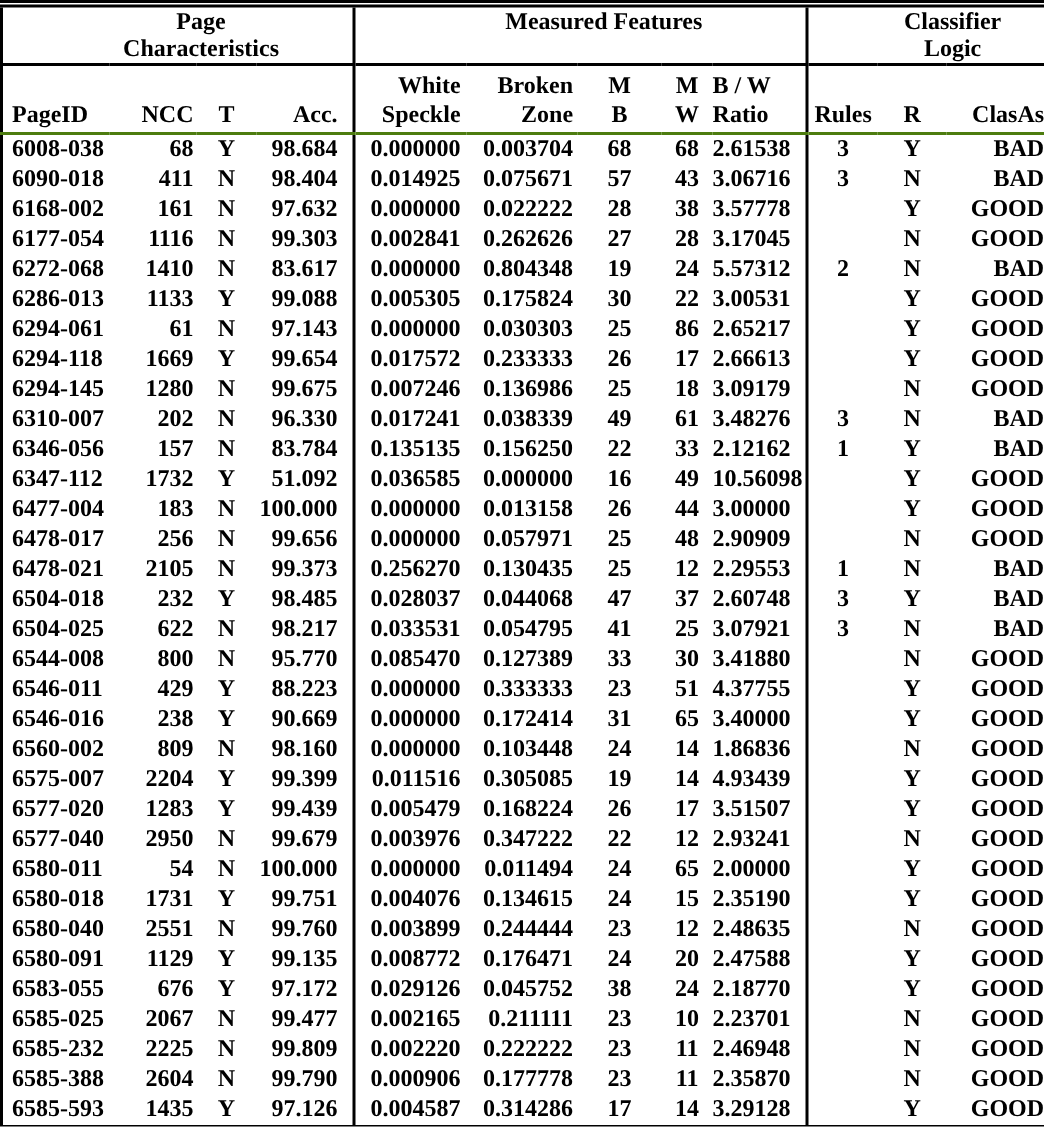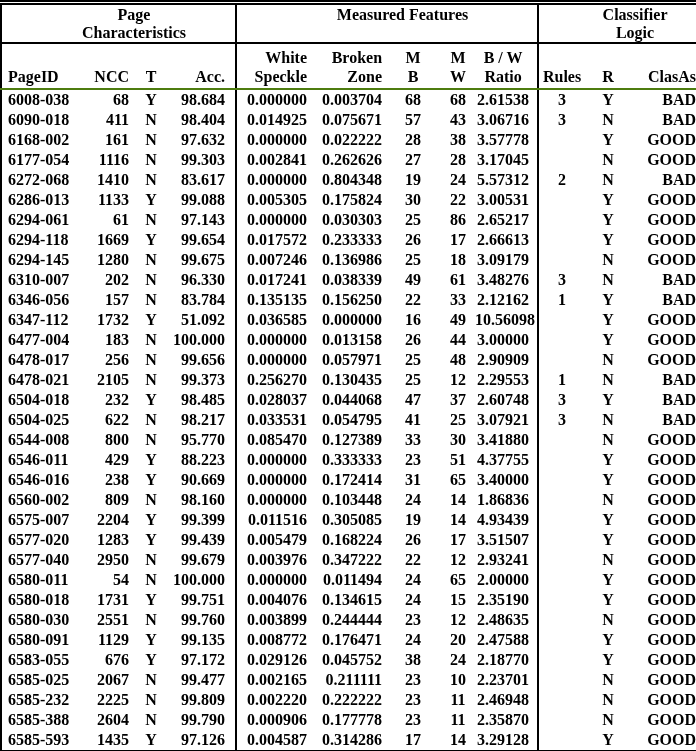--- a/index.html
+++ b/index.html
@@ -60,21 +60,21 @@
   .gsep { border-left: 2px solid #000; }
 
   .c0  { text-align: left;   padding-left: 6px; }
   .c1  { text-align: right;  padding-right: 2px; }
   .c2  { text-align: center; }
   .c3  { text-align: right;  padding-right: 10px; }
   .c4  { text-align: right;  padding-right: 4px; }
   .c5  { text-align: right;  padding-right: 3px; }
   .c6  { text-align: center; }
   .c7  { text-align: center; }
-  .c8  { text-align: center;  padding-right: 6px; }
+  .c8  { text-align: left;  padding-right: 6px; }
   .c9  { text-align: center; }
   .c10 { text-align: center; }
   .c11 { text-align: right;  padding-right: 4px; }
 </style>
 </head>
 <body>
 
 <div class="table-wrap">
   <table>
     <colgroup>
@@ -515,21 +515,21 @@
     <td class="c4 gsep">0.004076</td>
     <td class="c5">0.134615</td>
     <td class="c6">24</td>
     <td class="c7">15</td>
     <td class="c8">2.35190</td>
     <td class="c9 gsep"></td>
     <td class="c10">Y</td>
     <td class="c11">GOOD</td>
   </tr>
         <tr class="data-row">
-    <td class="c0">6580-030</td>
+    <td class="c0">6580-040</td>
     <td class="c1">2551</td>
     <td class="c2">N</td>
     <td class="c3">99.760</td>
     <td class="c4 gsep">0.003899</td>
     <td class="c5">0.244444</td>
     <td class="c6">23</td>
     <td class="c7">12</td>
     <td class="c8">2.48635</td>
     <td class="c9 gsep"></td>
     <td class="c10">N</td>

